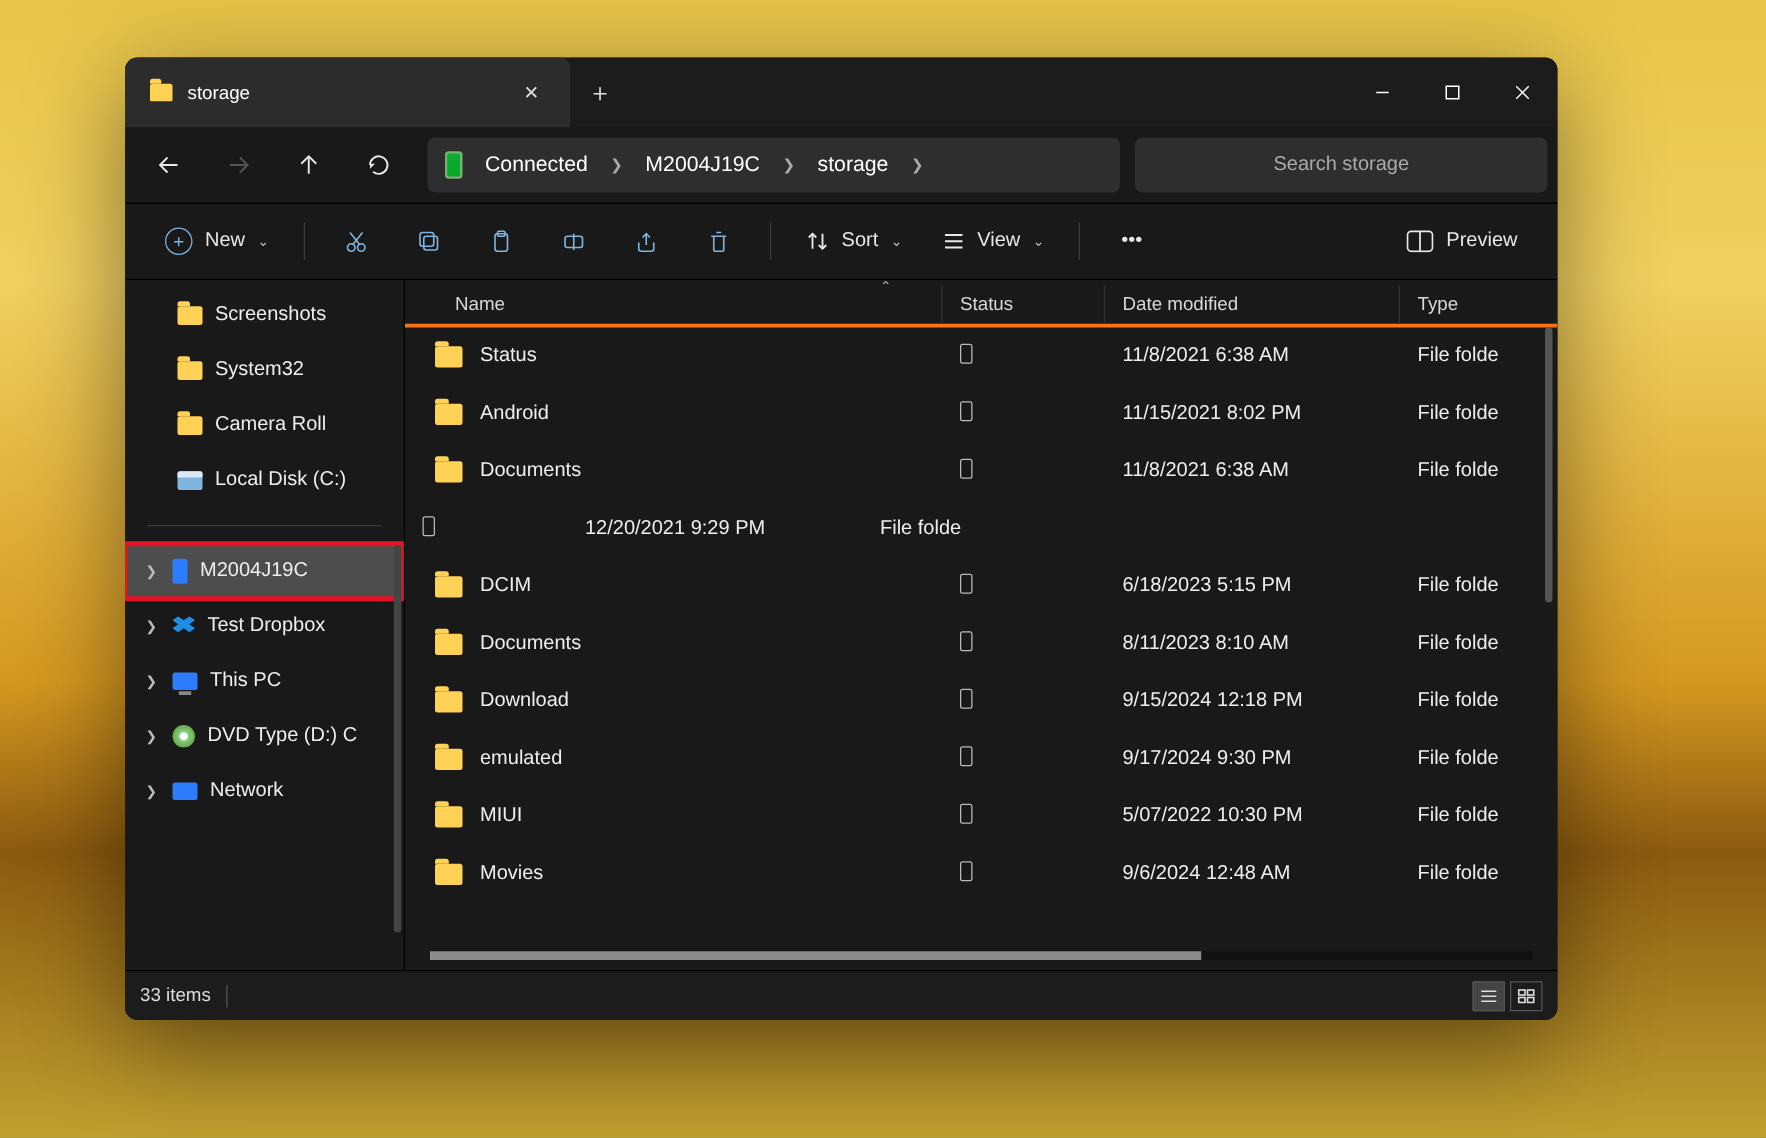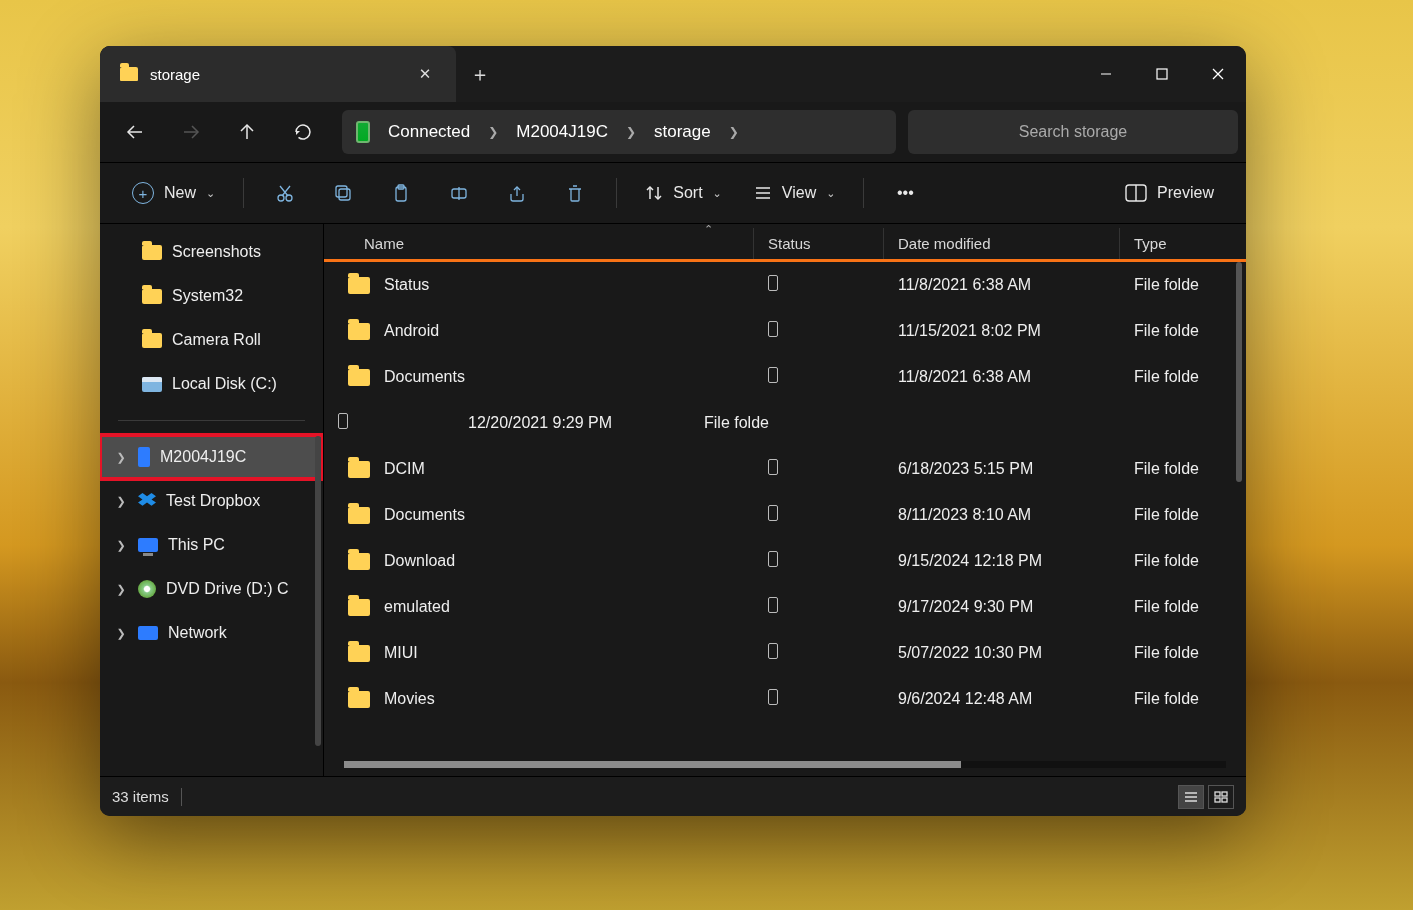--- a/index.html
+++ b/index.html
@@ -285,21 +285,21 @@
             <span>Test Dropbox</span>
           </div>
           <div class="sb-item sb-group-item">
             <span class="sb-chevron">❯</span>
             <span class="sb-pc"></span>
             <span>This PC</span>
           </div>
           <div class="sb-item sb-group-item">
             <span class="sb-chevron">❯</span>
             <span class="sb-dvd"></span>
-            <span>DVD Drive (D:) C</span>
+            <span>DVD Type (D:) C</span>
           </div>
           <div class="sb-item sb-group-item">
             <span class="sb-chevron">❯</span>
             <span class="sb-network"></span>
             <span>Network</span>
           </div>
         </div>
       <div class="sb-vscroll"></div>
     </div>
     <div class="main">

